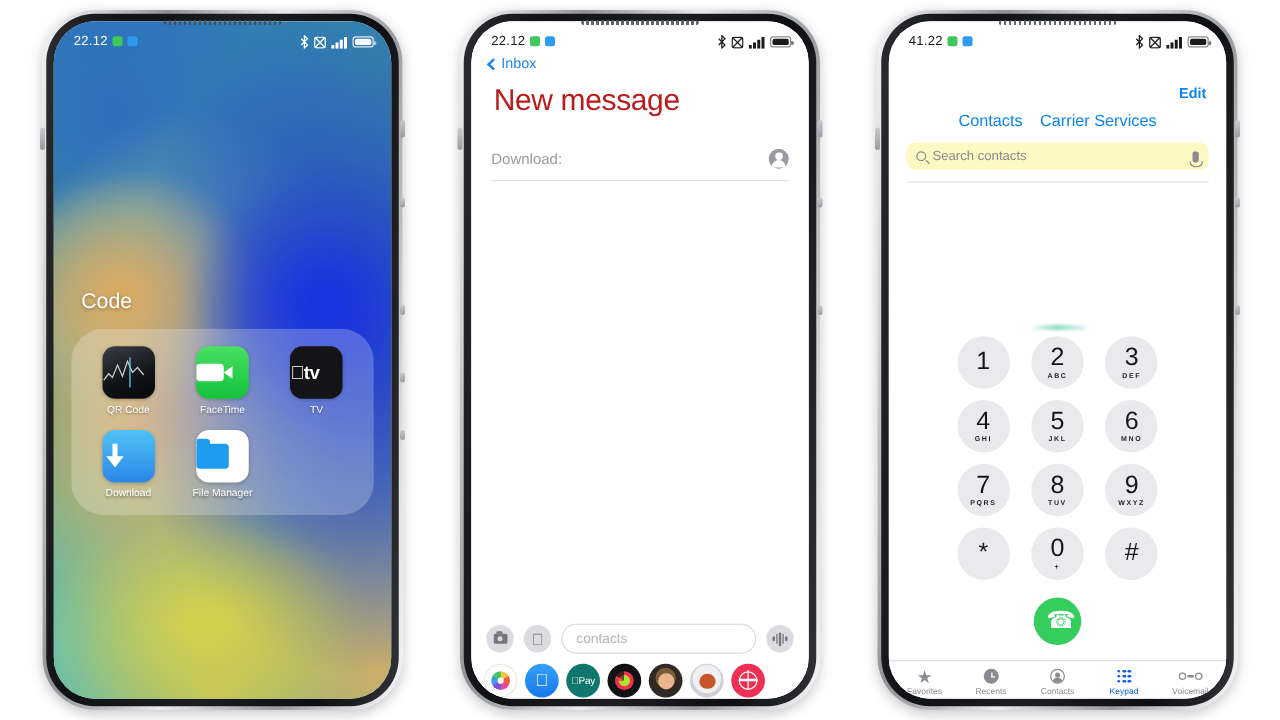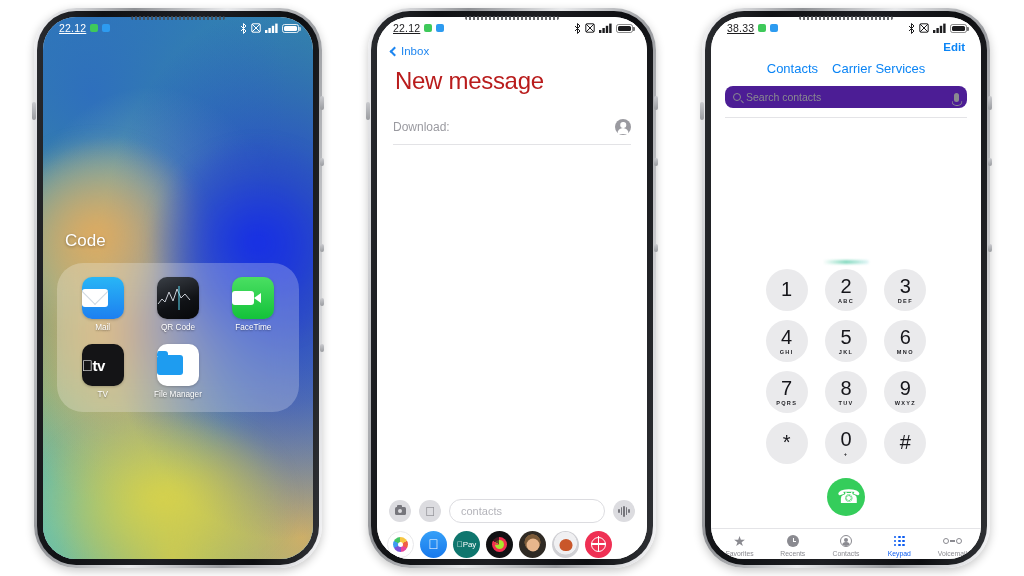--- a/index.html
+++ b/index.html
@@ -42,22 +42,22 @@
   .btn-l1 { left:-2px; top:94px; width:4px; height:18px; }
   .btn-r1 { right:-2px; top:88px; width:4px; height:14px; }
   .btn-r2 { right:-2px; top:150px; width:4px; height:8px; }
   .btn-r3 { right:-2px; top:236px; width:4px; height:8px; }
   .btn-r4 { right:-2px; top:290px; width:4px; height:8px; }
   .btn-r5 { right:-2px; top:336px; width:4px; height:8px; }
 
   
   .statusbar {
     position: relative; z-index: 5;
-    height: 22px; display: flex; align-items: center; justify-content: space-between;
-    padding: 0 14px 0 16px; font-size: 10.5px; letter-spacing: .2px; text-decoration: underline;
+    height: 22px; display: flex; align-items: flex-end; justify-content: space-between;
+    padding: 0 14px 0 16px; font-size: 10.5px; letter-spacing: .2px;
   }
   .sb-left { display:flex; align-items:center; gap:4px; }
   .sb-time { font-weight: 400; }
   .sb-sq { width:8px; height:8px; border-radius:2px; display:inline-block; }
   .sq-green { background:#3ec95a; }
   .sq-blue { background:#2d9bf0; }
   .sb-right { display:flex; align-items:center; gap:4px; }
   .ic { display:block; }
   .bat { width:17px; height:9px; border-radius:2.5px; position:relative; }
   .bat::after{ content:""; position:absolute; right:-3px; top:2.6px; width:2px; height:3.6px; border-radius:0 1px 1px 0; background:currentColor; opacity:.6; }
@@ -169,25 +169,25 @@
   .mj { position:absolute; width:13px; height:13px; border-radius:50%; background:#e8b68c; left:50%; top:52%; transform:translate(-50%,-50%); }
   .d-memoji2 { background: radial-gradient(circle at 50% 45%, #f0f0f2 0 55%, #d0d0d4 58%); }
   .mj2 { position:absolute; width:13px; height:12px; border-radius:50% 50% 46% 46%; background:#c9562a; left:50%; top:55%; transform:translate(-50%,-50%); }
   .d-last { background:#ef3054; }
   .globe { width:15px; height:15px; border-radius:50%; border:1.4px solid #fff; position:relative; }
   .globe::before{ content:""; position:absolute; left:50%; top:-1.4px; bottom:-1.4px; width:1.4px; margin-left:-.7px; background:#fff; }
   .globe::after{ content:""; position:absolute; top:50%; left:-1.4px; right:-1.4px; height:1.4px; margin-top:-.7px; background:#fff; }
 
   
   .kp { position:absolute; inset:0; background:#fff; display:flex; flex-direction:column; }
-  .kp-edit { text-align:right; padding:2px 16px 0; color:#0a84f5; font-size:11.5px; font-weight:700; }
+  .kp-edit { text-align:right; padding:2px 16px 0; color:#0a84f5; font-size:11.5px; font-weight:700;margin-top:28px; }
   .kp-links { display:flex; justify-content:center; gap:14px; padding:8px 0 10px; }
   .kp-link { color:#0a84f5; font-size:13px; }
   .kp-search-wrap { padding:0 14px; }
-  .kp-search { height:22px; border-radius:8px; background:#4c1d95; display:flex; align-items:center; gap:5px; padding:0 8px; }
+  .kp-search { height:22px; border-radius:8px; background:#fef9c3; display:flex; align-items:center; gap:5px; padding:0 8px; }
   .mag { width:8px; height:8px; border-radius:50%; border:1.4px solid #8a8a90; position:relative; flex:0 0 auto; }
   .mag::after{ content:""; position:absolute; right:-3.5px; bottom:-2.5px; width:4px; height:1.4px; background:#8a8a90; transform:rotate(45deg); border-radius:1px; }
   .kp-sph { color:#8a8a90; font-size:10.5px; flex:1; }
   .mic { width:5px; height:9px; border-radius:3px; background:#8a8a90; position:relative; flex:0 0 auto; }
   .mic::after{ content:""; position:absolute; left:50%; bottom:-4px; transform:translateX(-50%); width:9px; height:4px; border:1.3px solid #8a8a90; border-top:0; border-radius:0 0 5px 5px; }
   .kp-rule { margin:9px 14px 0; height:1px; background:#e4e4e7; }
   .kp-smudge { position:absolute; left:50%; top:243px; transform:translateX(-50%); width:46px; height:4px; border-radius:3px;
                background: linear-gradient(90deg, rgba(120,215,185,0), rgba(96,206,172,.75), rgba(150,220,230,.25)); filter: blur(1.2px); }
 
   .keys { margin-top:auto; display:grid; grid-template-columns:repeat(3,1fr); row-gap:9px; padding:0 46px 0; justify-items:center; }
@@ -261,45 +261,48 @@
             <span class="bat">
                 <span class="bat-fill"></span>
               </span>
           </div>
         </div>
 
         <div class="folder-title">Code</div>
 
         <div class="folder">
           <div class="app">
-            <div class="app-ico ico-mail">
-                <span class="env"></span>
-              </div>
-            <span class="app-lbl">Mail</span>
-          </div>
-          <div class="app">
             <div class="app-ico ico-qr">
               <svg width="34" height="26" viewBox="0 0 34 26">
                   <polyline points="1,19 5,14 8,17 12,7 16,16 20,4 24,13 28,9 33,15" fill="none" stroke="#c8ccd4" stroke-width="1"></polyline>
                   <line x1="22" y1="1" x2="22" y2="25" stroke="#5ad7f0" stroke-width="1"></line>
                 </svg>
             </div>
             <span class="app-lbl">QR Code</span>
           </div>
           <div class="app">
             <div class="app-ico ico-ft">
                 <span class="cam"></span>
               </div>
             <span class="app-lbl">FaceTime</span>
           </div>
           <div class="app">
             <div class="app-ico ico-tv">
               <span style="color:#fff;font-size:15px;line-height:1;font-weight:700;letter-spacing:-.5px;">tv</span>
             </div>
             <span class="app-lbl">TV</span>
+          </div>
+          <div class="app">
+            <div class="app-ico ico-dl">
+              <svg width="20" height="24" viewBox="0 0 20 24">
+                  <rect x="8" y="2" width="4" height="12" fill="#fff"></rect>
+                  <polygon points="3,12 17,12 10,21" fill="#fff"></polygon>
+                </svg>
+            </div>
+            <span class="app-lbl">Download</span>
           </div>
           <div class="app">
             <div class="app-ico ico-fm">
                 <span class="folderico"></span>
               </div>
             <span class="app-lbl">File Manager</span>
           </div>
         </div>
       </div>
     </div>
@@ -407,21 +410,21 @@
     <div class="btn-side btn-l1"></div>
     <div class="btn-side btn-r1"></div>
     <div class="btn-side btn-r2"></div>
     <div class="btn-side btn-r3"></div>
 
     <div class="screen dark">
       <div class="kp">
 
         <div class="statusbar">
           <div class="sb-left">
-            <span class="sb-time">38.33</span>
+            <span class="sb-time">41.22</span>
             <span class="sb-sq sq-green"></span>
             <span class="sb-sq sq-blue"></span>
           </div>
           <div class="sb-right">
             <svg class="ic" width="7" height="11" viewBox="0 0 7 11">
                 <path d="M1 3l5 5-2.5 2.5V.5L6 3 1 8" fill="none" stroke="currentColor" stroke-width="1"></path>
               </svg>
             <svg class="ic" width="10" height="10" viewBox="0 0 10 10">
                 <rect x=".8" y=".8" width="8.4" height="8.4" rx="1.2" fill="none" stroke="currentColor" stroke-width="1"></rect>
                 <path d="M1 1l8 8M9 1L1 9" stroke="currentColor" stroke-width="1"></path>

